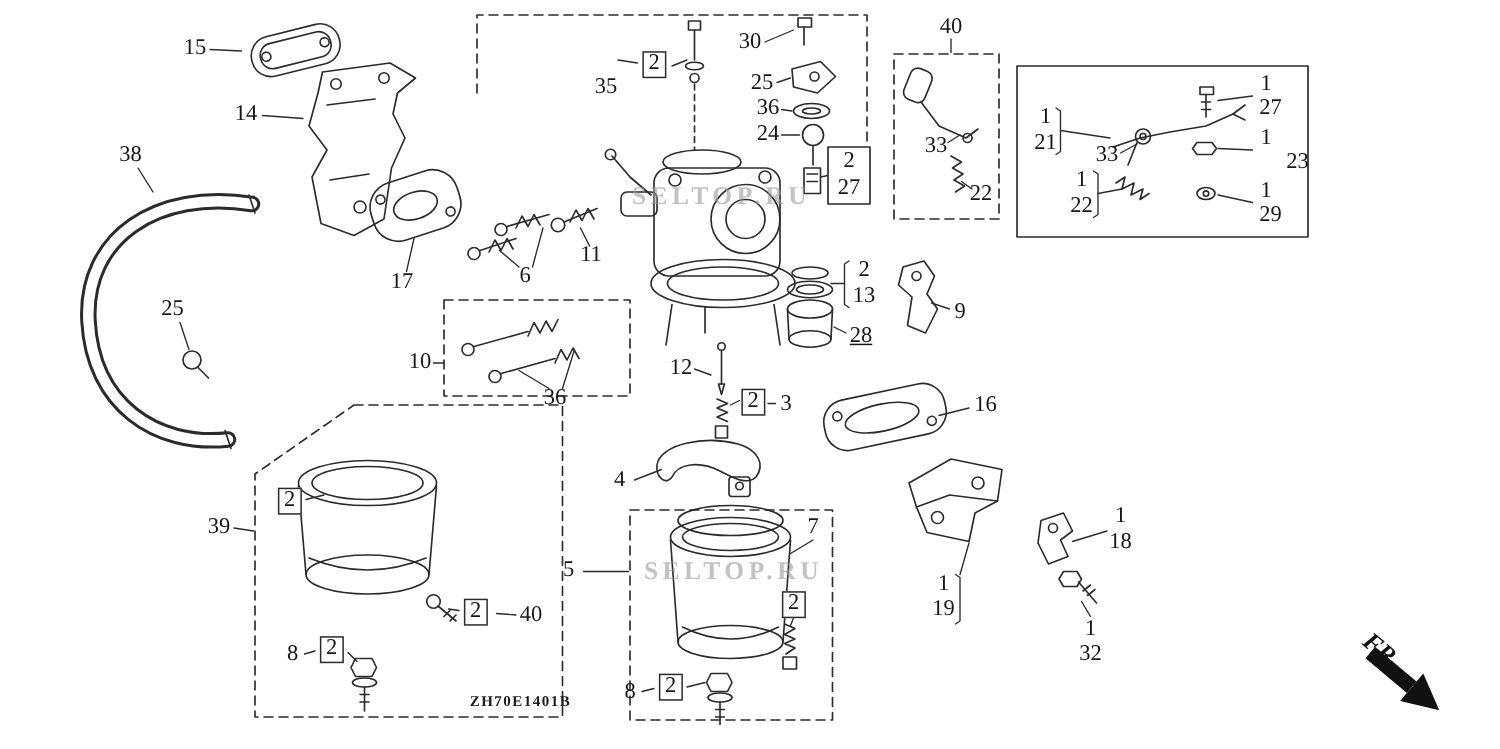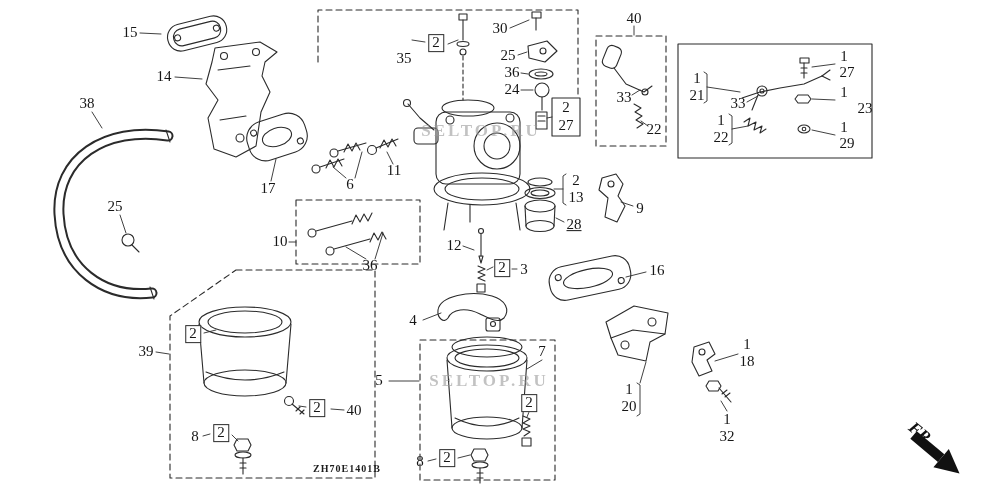--- a/index.html
+++ b/index.html
@@ -389,21 +389,21 @@
       <span class="plabel" style="left: 354px; top: 411px;">40</span>
       <span class="plabel boxed" style="left: 317px; top: 408px;">2</span>
       <span class="plabel" style="left: 195px; top: 437px;">8</span>
       <span class="plabel boxed" style="left: 221px; top: 433px;">2</span>
       <span class="plabel" style="left: 379px; top: 381px;">5</span>
       <span class="plabel" style="left: 542px; top: 352px;">7</span>
       <span class="plabel boxed" style="left: 529px; top: 403px;">2</span>
       <span class="plabel" style="left: 420px; top: 462px;">8</span>
       <span class="plabel boxed" style="left: 447px; top: 458px;">2</span>
       <span class="plabel" style="left: 629px; top: 390px;">1</span>
-      <span class="plabel" style="left: 629px; top: 407px;">20</span>
+      <span class="plabel" style="left: 629px; top: 407px;">19</span>
       <span class="plabel" style="left: 747px; top: 345px;">1</span>
       <span class="plabel" style="left: 747px; top: 362px;">18</span>
       <span class="plabel" style="left: 727px; top: 420px;">1</span>
       <span class="plabel" style="left: 727px; top: 437px;">32</span>
     </div>
 
   <span class="watermark" style="left:481px; top:131px;">SELTOP.RU</span>
   <span class="watermark" style="left:489px; top:381px;">SELTOP.RU</span>
 
   <span class="diagram-code">ZH70E1401B</span>

